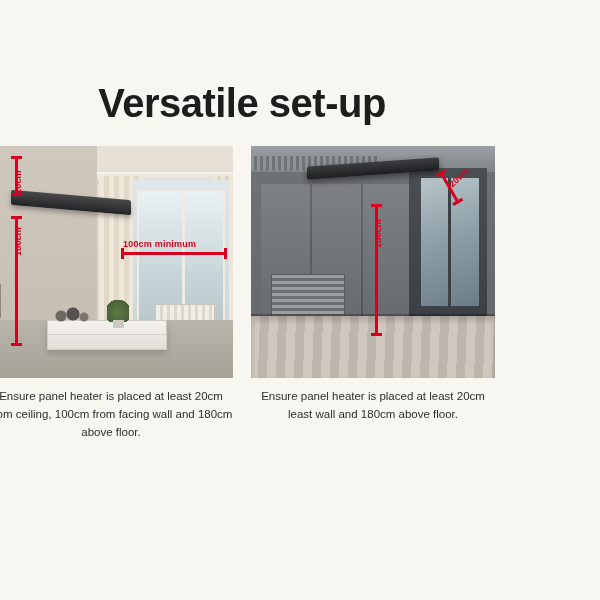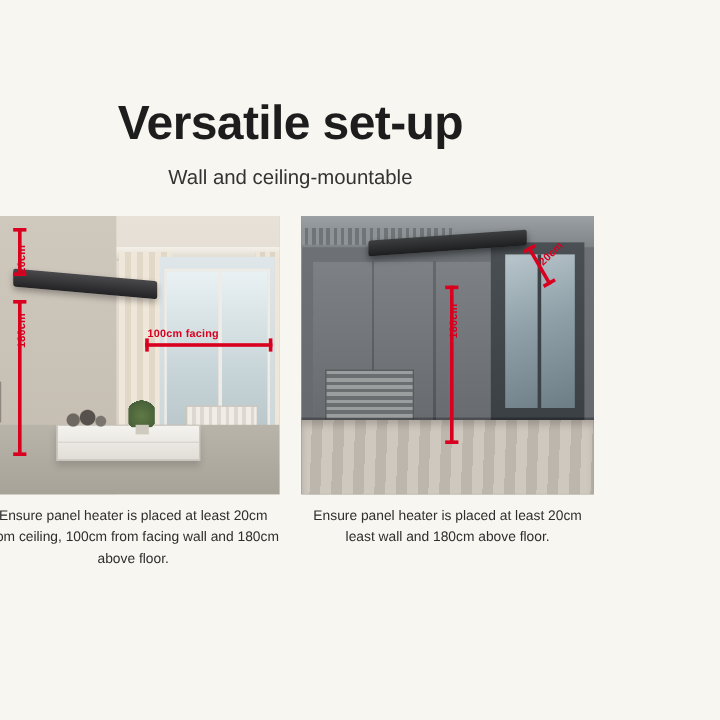--- a/index.html
+++ b/index.html
@@ -275,21 +275,20 @@
   }
   .tilt { transform: rotate(-44deg); transform-origin: left top; }
 </style>
 </head>
 <body>
 
 <div class="page">
 
   <div class="header">
     <h1 class="title">Versatile set-up</h1>
-    <p class="subtitle">Wall and ceiling-mountable</p>
   </div>
 
   <div class="panels">
 
     <div class="panel">
       <div class="photo">
         <div class="room-wall"></div>
         <div class="cornice"></div>
         <div class="wall-left"></div>
         <div class="curtain"></div>
@@ -303,21 +302,21 @@
         <div class="vases"></div>
         <div class="plant"></div>
         <div class="plant-pot"></div>
         <div class="lamp"></div>
         <div class="heater-left"></div>
 
         <div class="vline" style="left:26px; top:10px; height:40px;"></div>
         <div class="annot vlabel" style="left:24px; top:48px;">20cm</div>
 
         <div class="hline" style="left:132px; top:106px; width:106px;"></div>
-        <div class="annot" style="left:134px; top:93px;">100cm facing</div>
+        <div class="annot" style="left:134px; top:93px;">100cm minimum</div>
 
         <div class="vline" style="left:26px; top:70px; height:130px;"></div>
         <div class="annot vlabel" style="left:24px; top:110px;">180cm</div>
       </div>
       <div class="caption">Ensure panel heater is placed at least 20cm from ceiling, 100cm from facing wall and 180cm above floor.</div>
     </div>
 
     <div class="panel">
       <div class="photo">
         <div class="patio-wall"></div>

